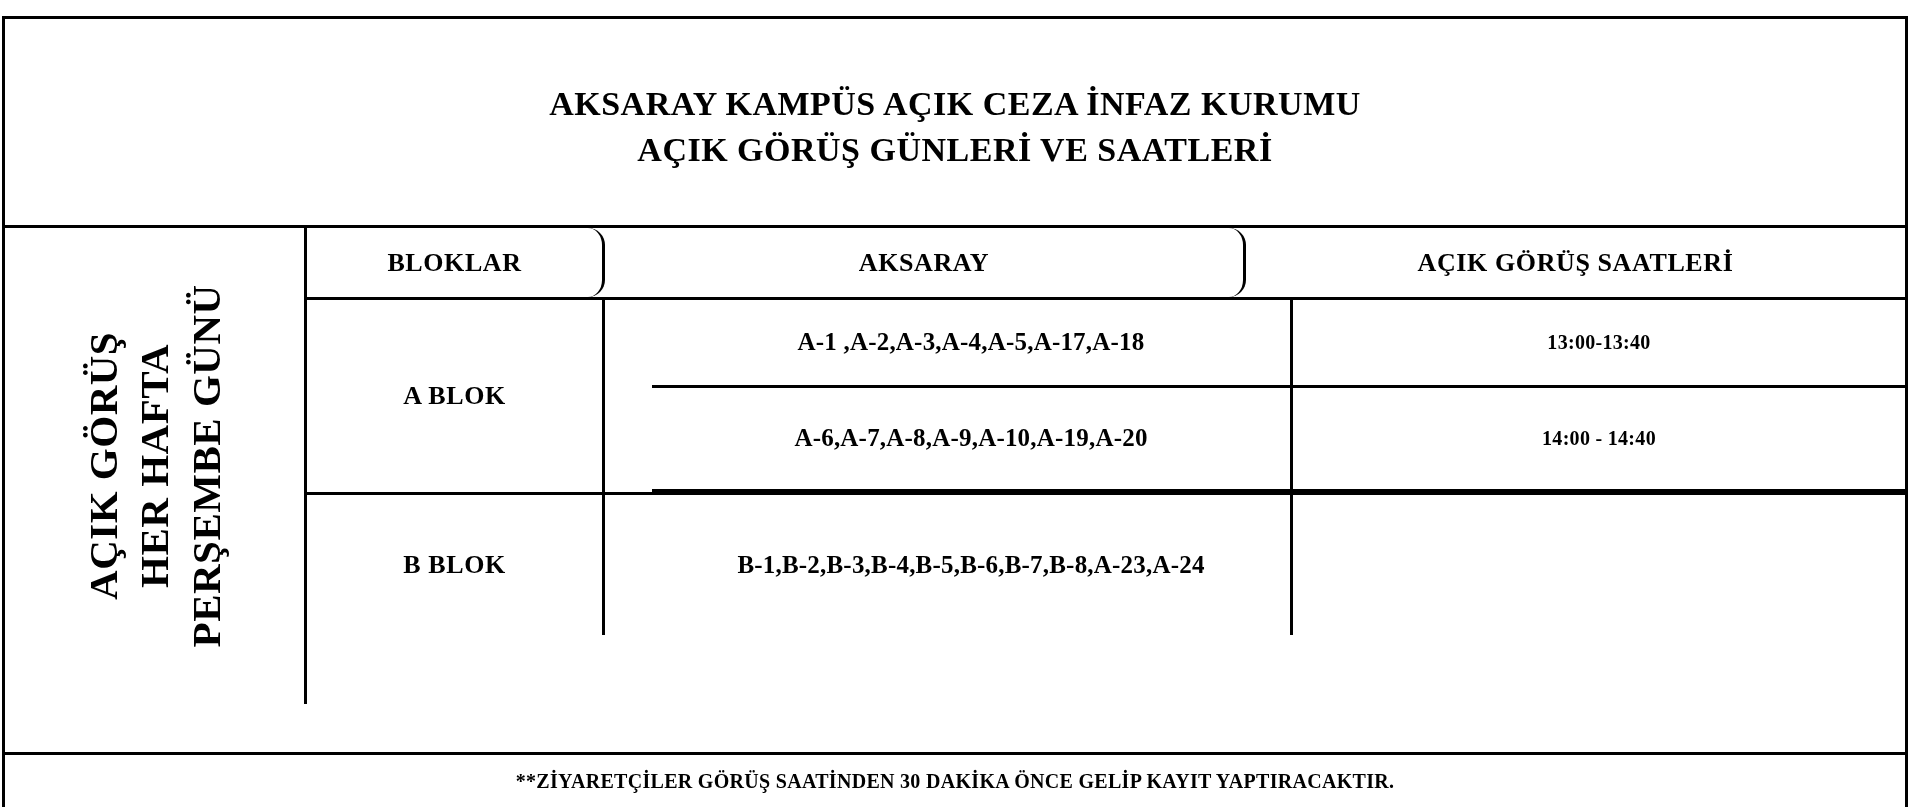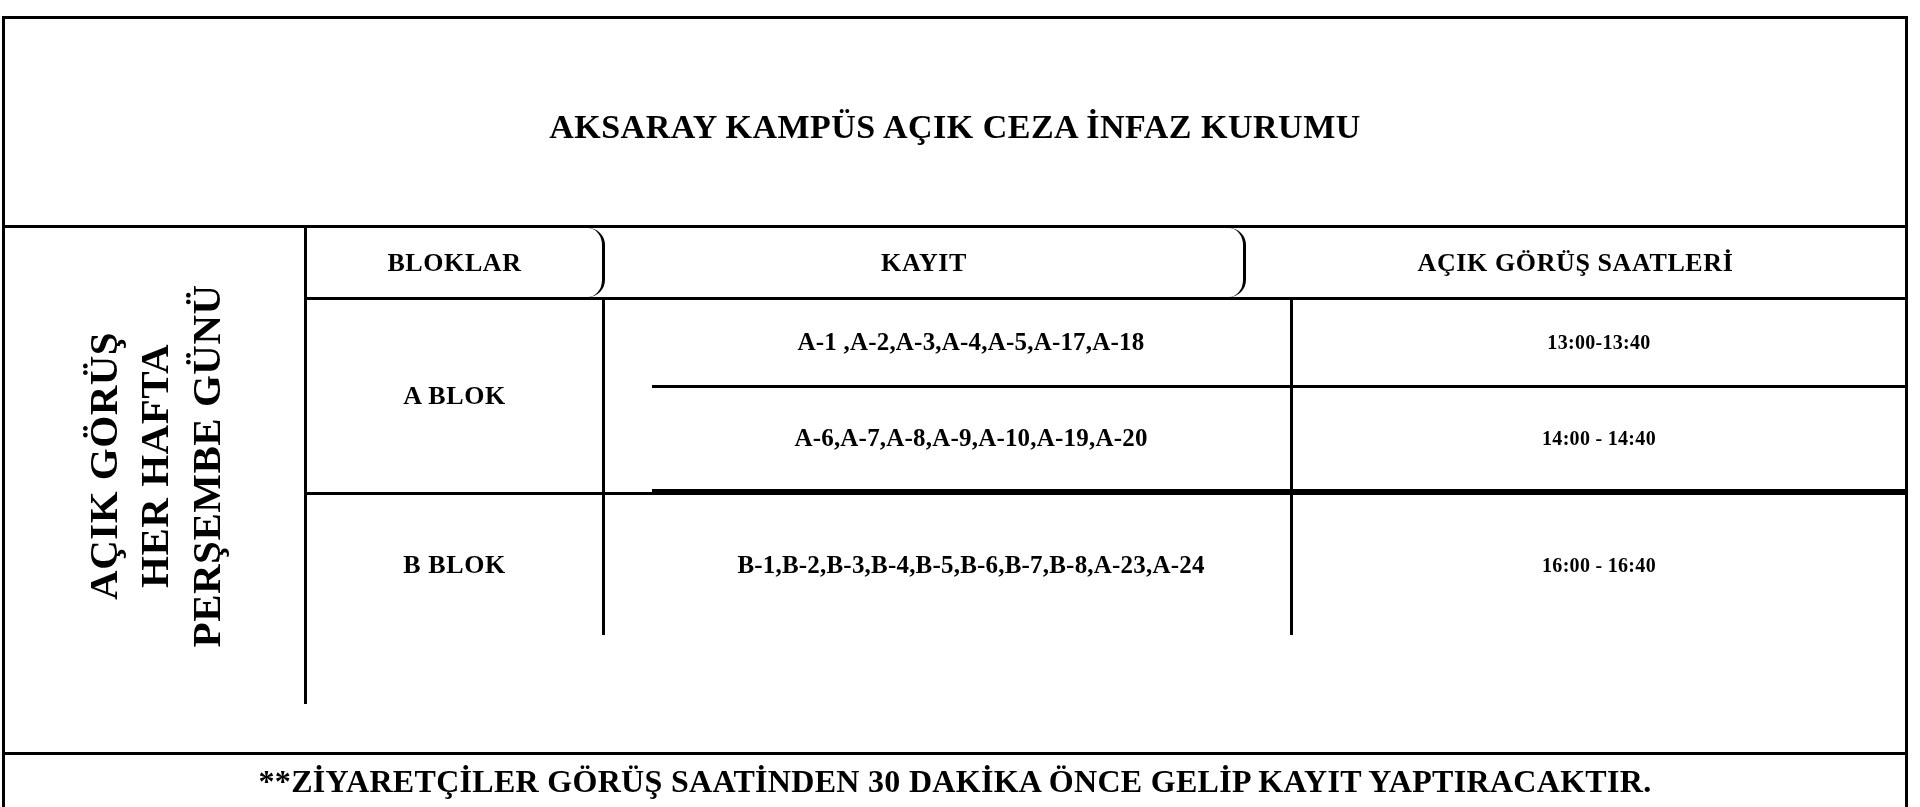--- a/index.html
+++ b/index.html
@@ -190,54 +190,55 @@
 
   
   .footer-note {
     flex: 0 0 56px;
     border-top: 3px solid #000;
     box-sizing: border-box;
     display: flex;
     align-items: center;
     justify-content: center;
     font-weight: bold;
-    font-size: 32px;
+    font-size: 20px;
     letter-spacing: 0.3px;
     text-align: left;
     white-space: nowrap;
     margin-top: 48px;
   }
 </style>
 </head>
 <body>
 
 <div class="page">
   <div class="doc-table">
 
     <div class="title-band">
       <div class="title-line">AKSARAY KAMPÜS AÇIK CEZA İNFAZ KURUMU</div>
+      <div class="title-line">AÇIK GÖRÜŞ GÜNLERİ VE SAATLERİ</div>
     </div>
 
     <div class="body-area">
 
       <div class="grid-area">
 
         <div class="vert-col">
           <div class="vert-inner">
             <div>AÇIK GÖRÜŞ</div>
             <div>HER HAFTA</div>
             <div>PERŞEMBE GÜNÜ</div>
           </div>
         </div>
 
         <div class="right-col">
 
           <div class="hdr-row">
             <div class="hdr-cell c-blok">BLOKLAR</div>
-            <div class="hdr-cell c-oda">KAYIT</div>
+            <div class="hdr-cell c-oda">AKSARAY</div>
             <div class="hdr-cell c-saat">AÇIK GÖRÜŞ SAATLERİ</div>
           </div>
 
           <div class="block-group with-border">
             <div class="block-label">A BLOK</div>
             <div class="rows-wrap">
 
               <div class="data-row rowsep r1">
                 <div class="cell-rooms">
                   <span>A-1 ,A-2,A-3,A-4,A-5,A-17,A-18</span>
@@ -256,21 +257,20 @@
             </div>
           </div>
 
           <div class="block-group">
             <div class="block-label">B BLOK</div>
             <div class="rows-wrap">
               <div class="data-row r4">
                 <div class="cell-rooms">
                   <span>B-1,B-2,B-3,B-4,B-5,B-6,B-7,B-8,A-23,A-24</span>
                 </div>
-                <div class="cell-hours">16:00 - 16:40</div>
               </div>
             </div>
           </div>
 
         </div>
       </div>
 
       <div class="footer-note">**ZİYARETÇİLER GÖRÜŞ SAATİNDEN 30 DAKİKA ÖNCE GELİP KAYIT YAPTIRACAKTIR.</div>
 
     </div>

